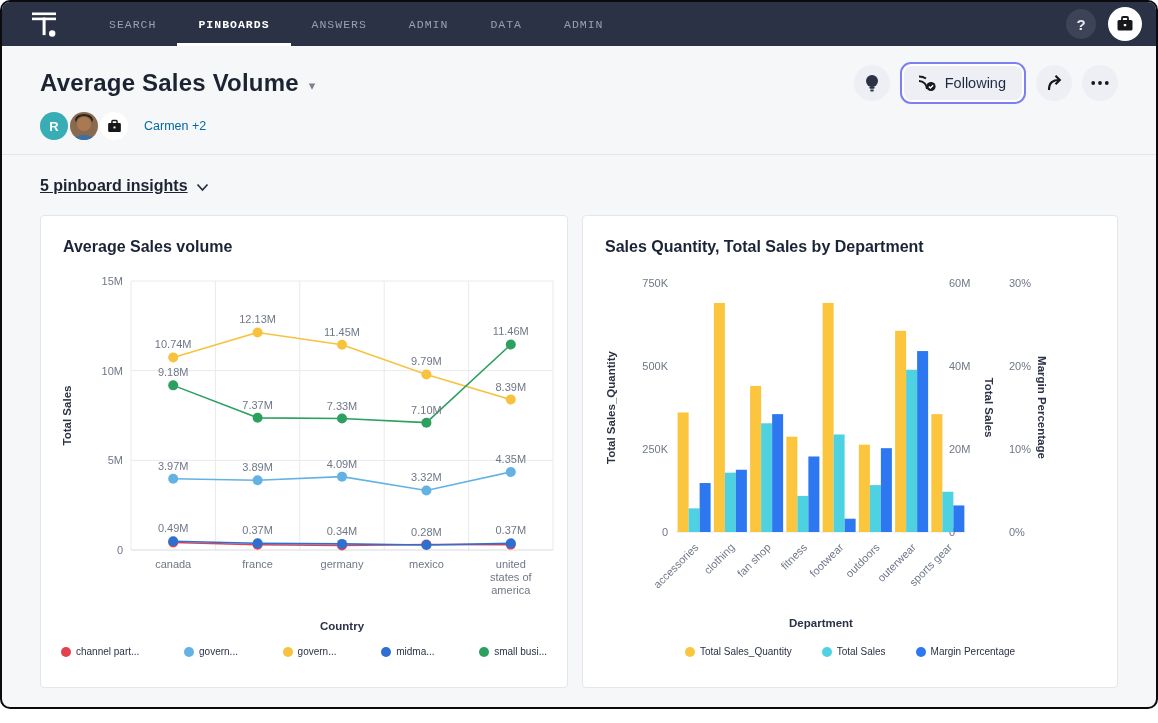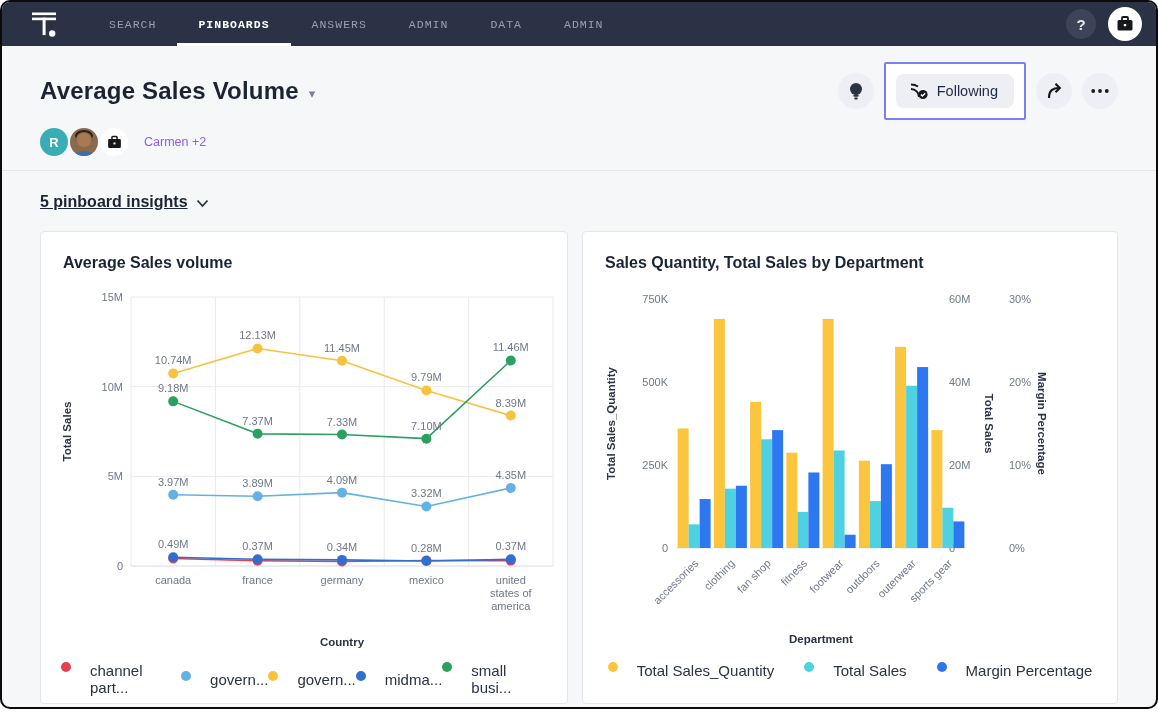--- a/index.html
+++ b/index.html
@@ -21,46 +21,46 @@
   .nav-avatar{ width:34px; height:34px; border-radius:50%; background:#fff; display:flex; align-items:center; justify-content:center; cursor:pointer; }
 
   
   .header{ padding:16px 38px 14px; border-bottom:1px solid #e4e6eb; }
   .title-row{ display:flex; align-items:center; }
   .page-title{ font-size:24px; font-weight:700; color:#1c2331; letter-spacing:.2px; }
   .title-caret{ color:#7c828f; font-size:13px; margin-left:10px; margin-top:4px; cursor:pointer; }
   .header-actions{ margin-left:auto; display:flex; align-items:center; gap:10px; }
   .circle-btn{ width:36px; height:36px; border-radius:50%; background:#edeff4; display:flex;
                align-items:center; justify-content:center; cursor:pointer; }
-  .follow-ring{ border:2px solid var(--accent-focus,#7c7ff2); border-radius:2px; padding:10px; background:#fff; }
+  .follow-ring{ border:2px solid var(--accent-focus,#7c7ff2); border-radius:11px; padding:2px; background:#fff; }
   .follow-btn{ display:flex; align-items:center; gap:8px; background:#edeff4; border-radius:8px;
                padding:8px 16px 8px 13px; font-size:14.5px; color:#1d2a43; cursor:pointer; }
   .collab-row{ display:flex; align-items:center; margin-top:8px; }
   .collab-avatar{ width:28px; height:28px; border-radius:50%; display:flex; align-items:center;
                   justify-content:center; margin-right:2px; cursor:pointer; }
   .collab-avatar.r{ background:var(--avatar-r-bg,#38adb5); color:#fff; font-size:13px; font-weight:700; }
-  .collab-more{ margin-left:14px; color:#8b5cf6; font-size:12.5px; cursor:pointer; }
+  .collab-more{ margin-left:14px; color:#0369a1; font-size:12.5px; cursor:pointer; }
 
   
   .insights-row{ padding:22px 38px 20px; display:flex; align-items:center; gap:8px; }
   .insights-label{ font-size:16px; font-weight:700; color:#1c2331;text-decoration:underline; }
   .insights-chevron{ cursor:pointer; display:flex; margin-top:3px; }
 
   
   .main{ display:flex; gap:14px; padding:0 38px; }
   .card{ background:#fff; border:1px solid var(--card-border,#e4e6ec); border-radius:4px;
          height:473px; padding:22px 0 0; overflow:hidden; }
   .card.left{ width:530px; }
   .card.right{ width:538px; }
   .chart-title{ font-size:16px; font-weight:700; color:#1b2437; padding:0 22px; }
   svg text{ font-family:"Liberation Sans",sans-serif; }
   .legend{ display:flex; align-items:center; padding:0 16px; margin-top:2px; }
   .legend.spread{ justify-content:space-between; padding:0 20px; }
   .legend.center{ justify-content:center; gap:30px; }
-  .legend-item{ display:flex; align-items:flex-start; gap:19px; font-size:15px; color:#2b3245; cursor:pointer; }
+  .legend-item{ display:flex; align-items:flex-end; gap:5px; font-size:10px; color:#2b3245; cursor:pointer; }
   .legend-dot{ width:10px; height:10px; border-radius:50%; flex:0 0 10px; }
 </style>
 </head>
 <body>
 
 <div class="window">
 
   <nav class="nav">
     <div class="logo">
       <svg width="28" height="30" viewBox="0 0 28 30">

